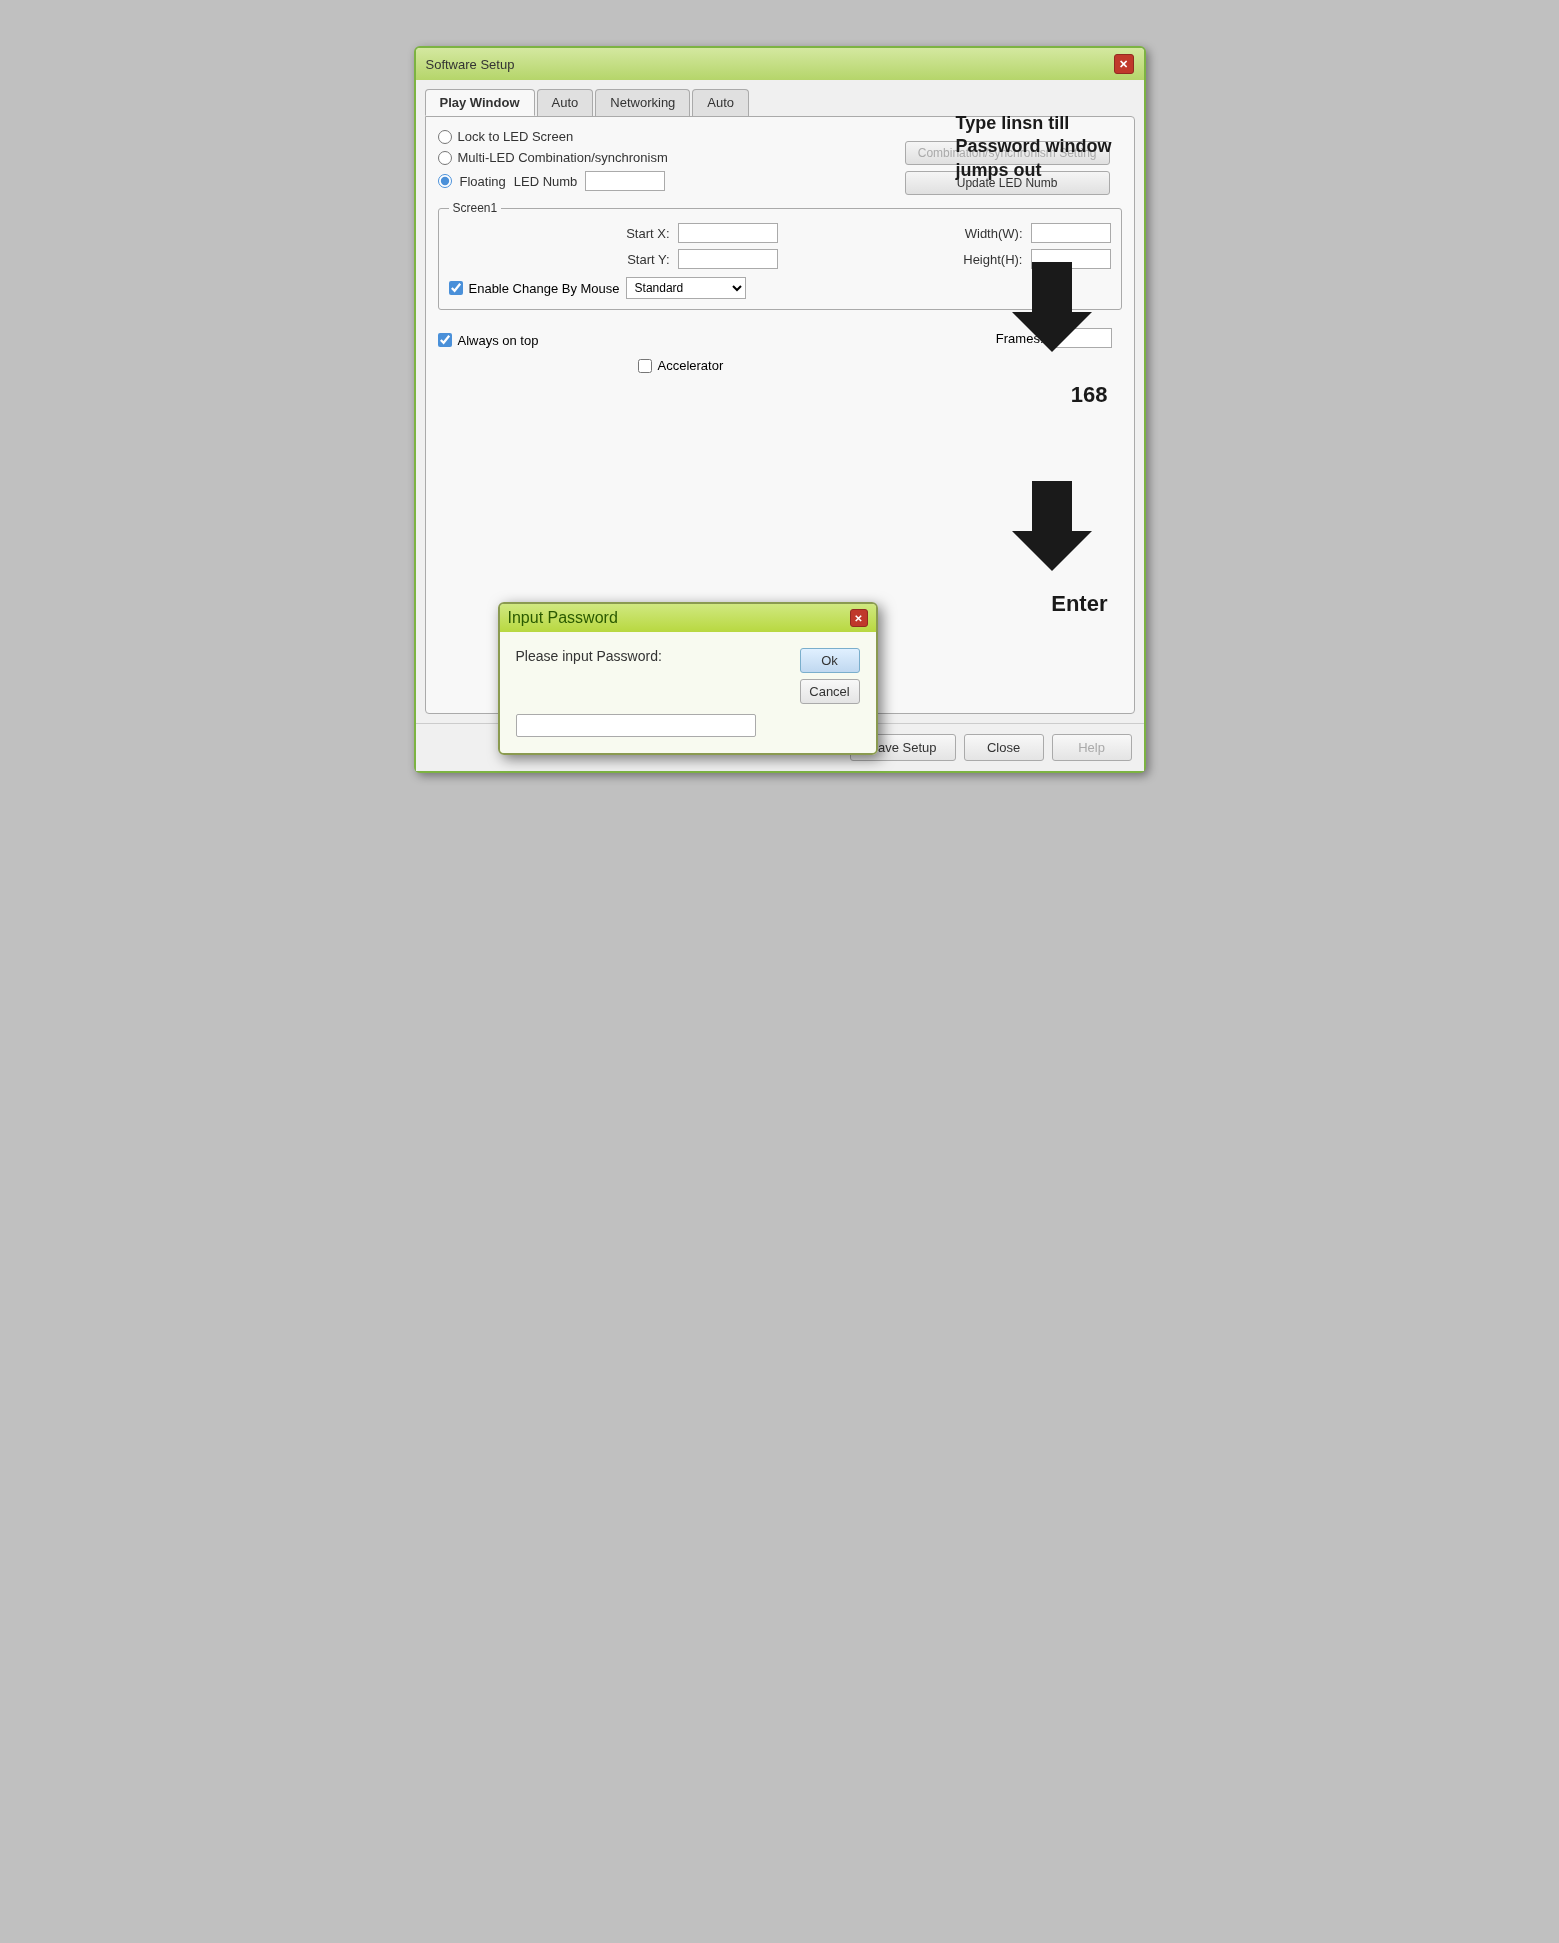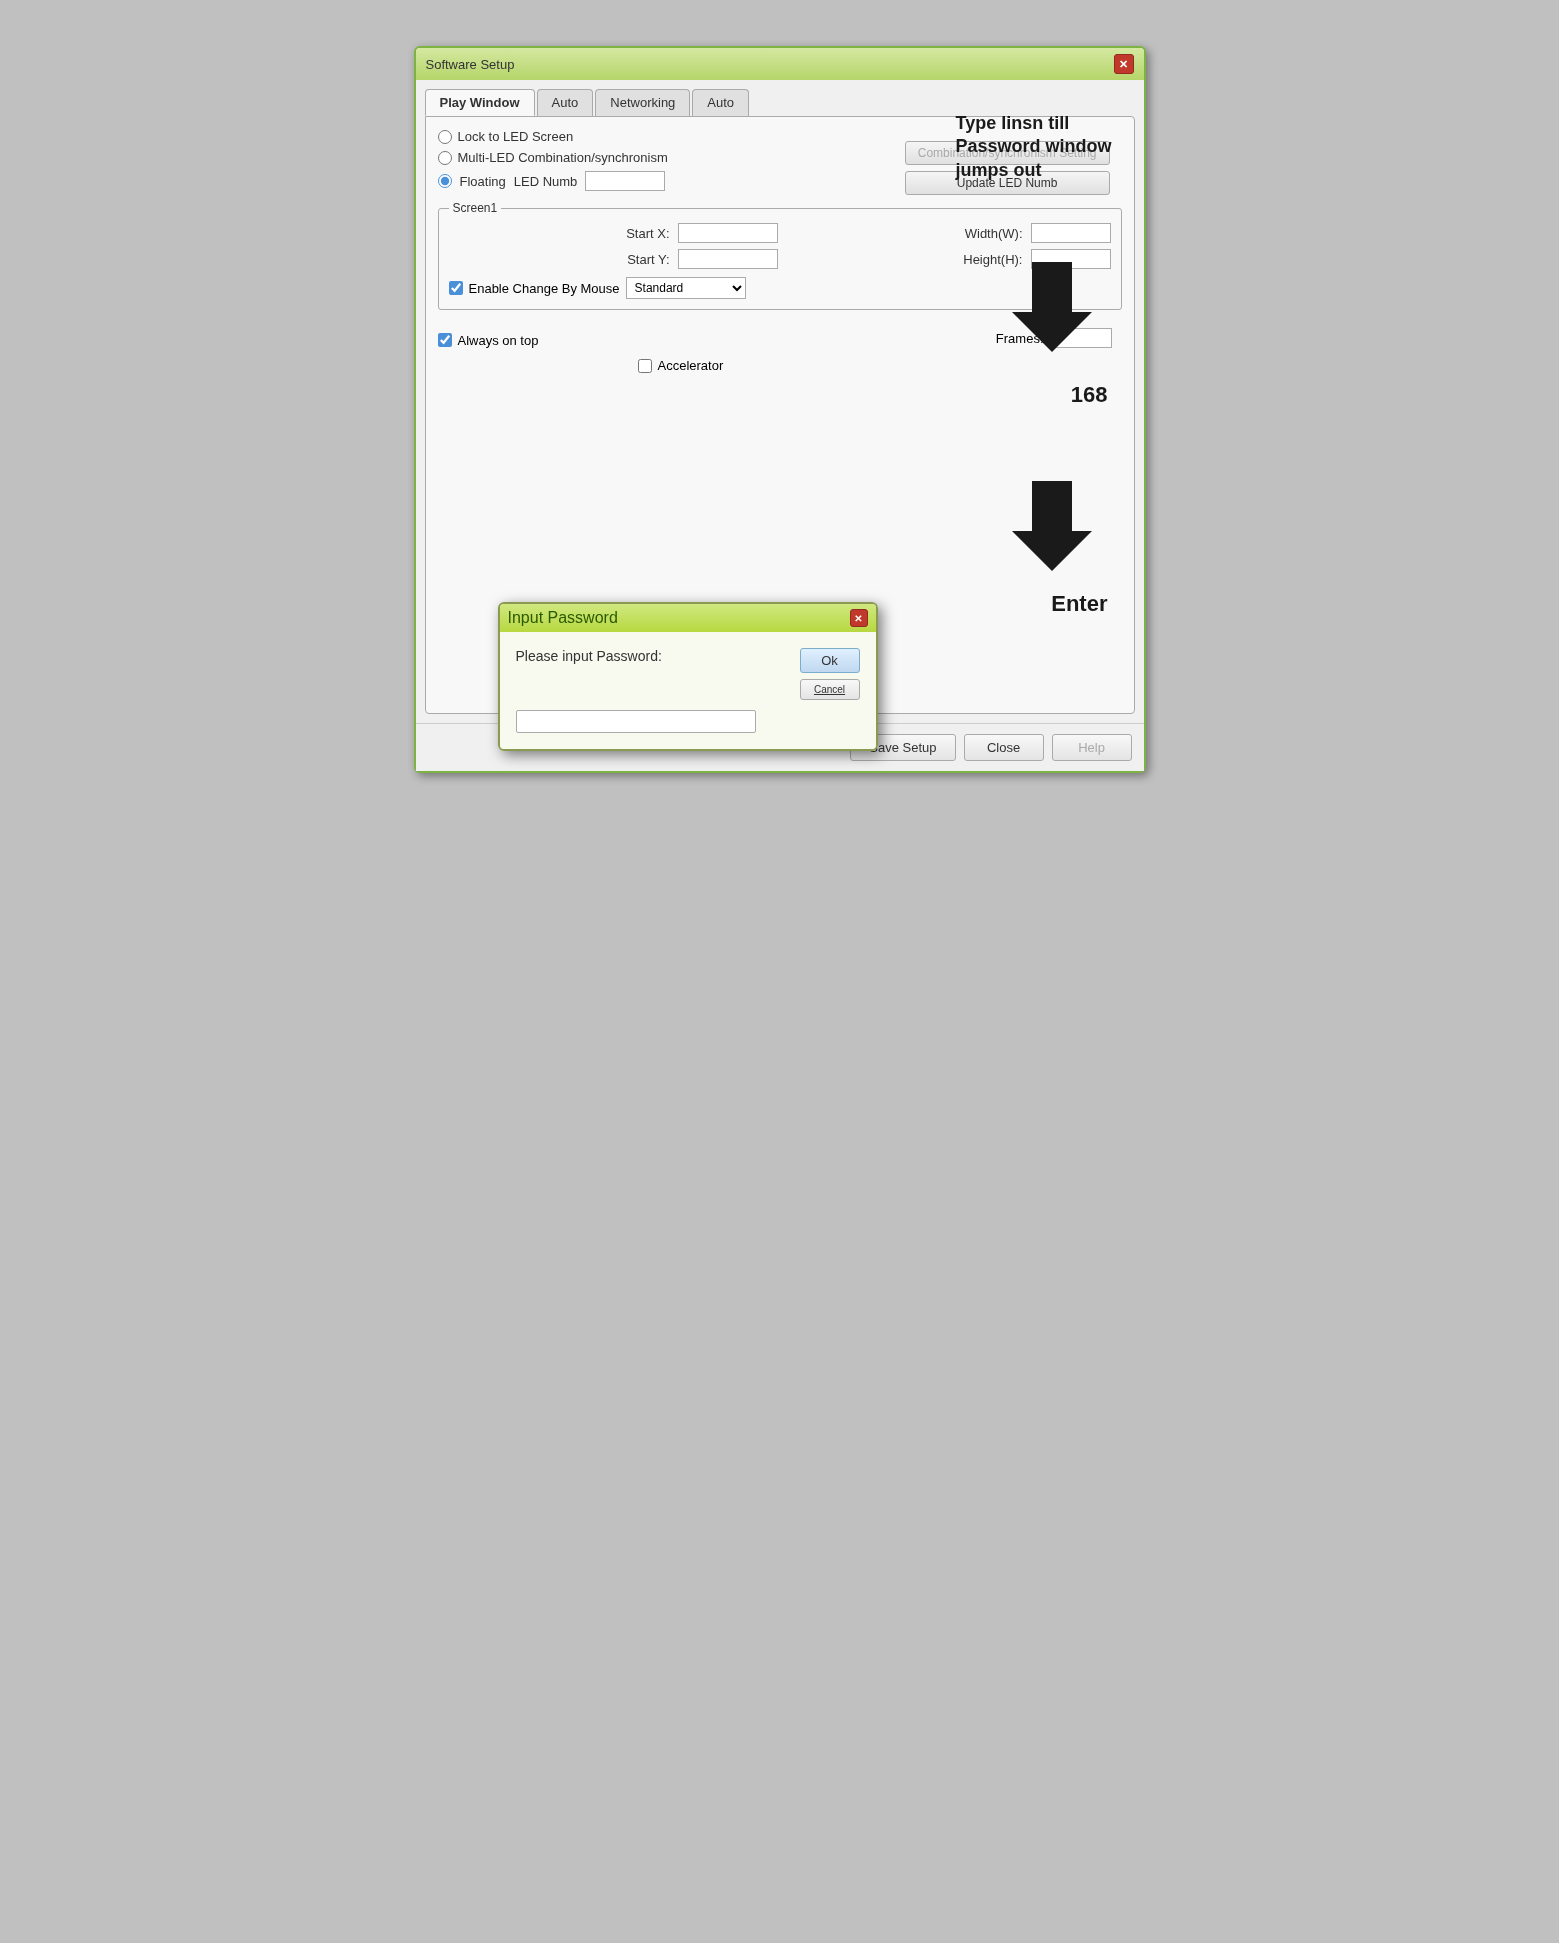--- a/index.html
+++ b/index.html
@@ -341,24 +341,23 @@
       color: #333;
       min-width: 60px;
     }
 
     .dialog-cancel-btn {
       padding: 4px 8px;
       background: linear-gradient(to bottom, #f8f8f8, #e4e4e4);
       border: 1px solid #aaa;
       border-radius: 3px;
       cursor: pointer;
-      font-size: 10px;
+      font-size: 13px;
       color: #333;
       min-width: 60px;
-      text-decoration: underline;
     }
 
     .dialog-password-input {
       width: 240px;
       border: 1px solid #aaa;
       padding: 3px 5px;
       font-size: 13px;
       background: #fff;
       border-radius: 2px;
     }

